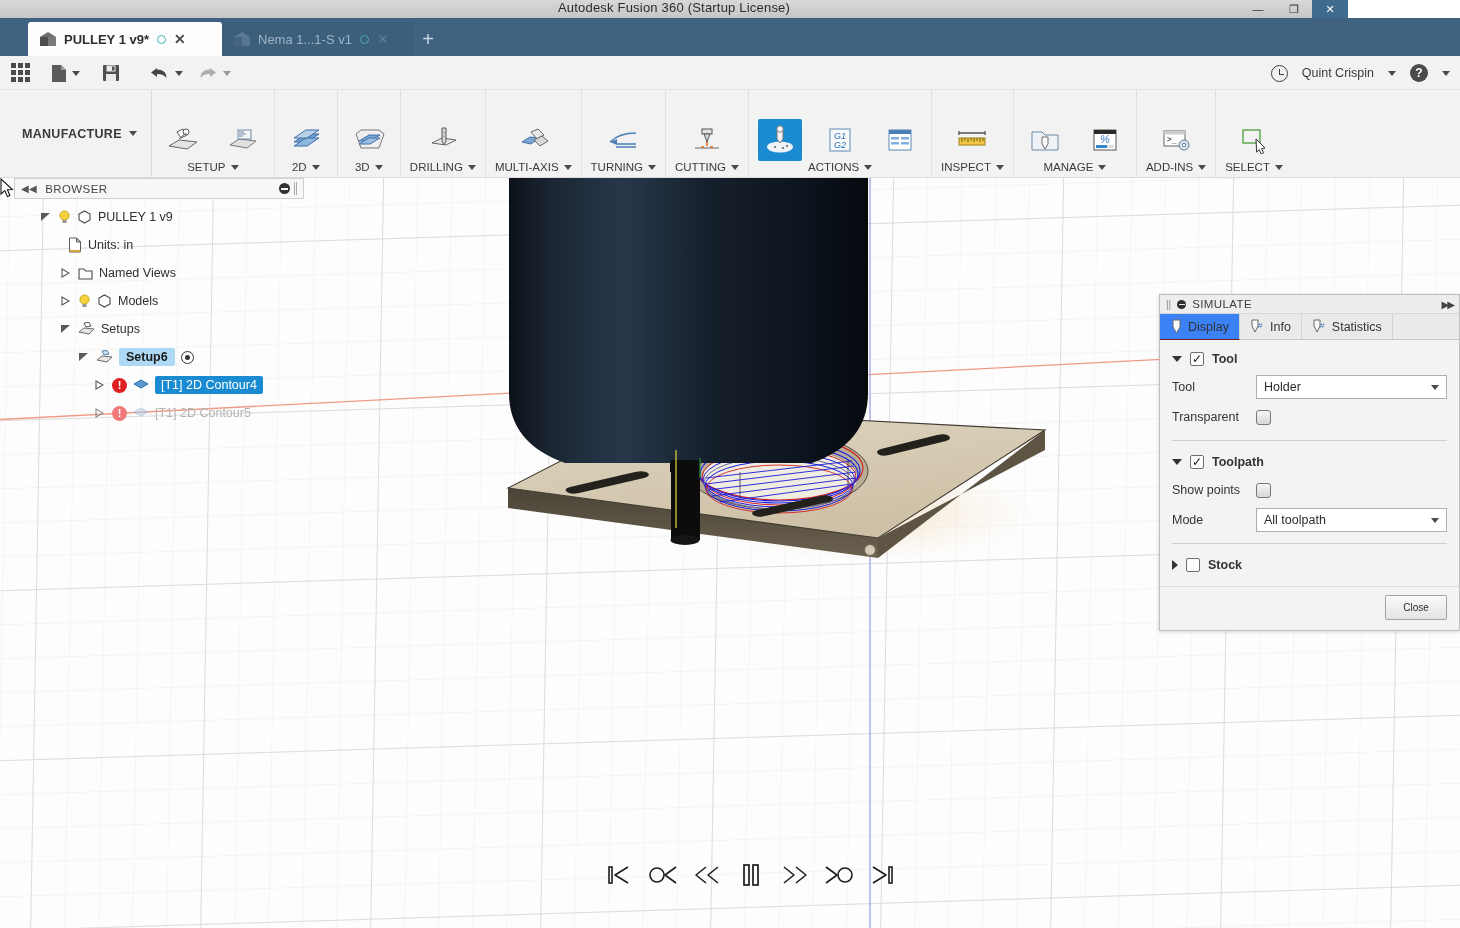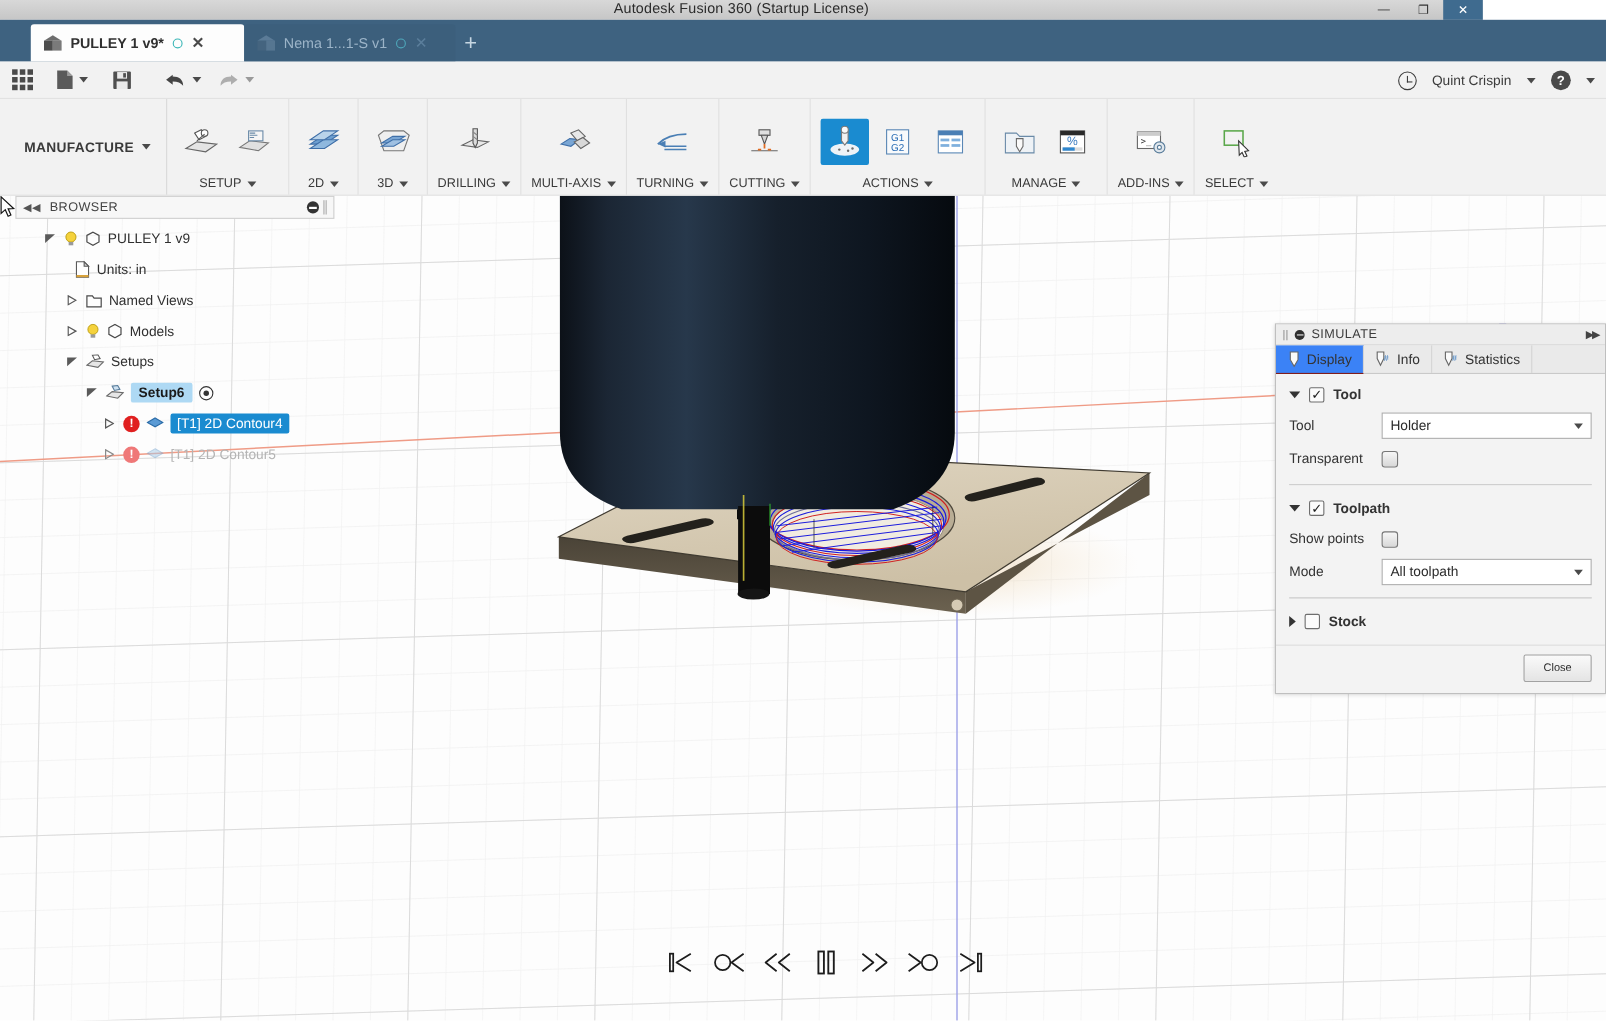--- a/index.html
+++ b/index.html
@@ -53,21 +53,21 @@
   .tab-plus {
     position: absolute; top: 4px; left: 414px; width: 28px; height: 34px;
     display: flex; align-items: center; justify-content: center;
     color: #c6d6e2; font-size: 20px; font-weight: 300;
   }
 
   
   .qabar {
     position: absolute; top: 56px; left: 0; width: 1460px; height: 34px;
     background: #f2f2f2; border-bottom: 1px solid #e2e2e2;
-    display: flex; align-items: center;
+    display: flex; align-items: flex-start;
   }
   .qa-item { display: flex; align-items: center; justify-content: center; height: 34px; }
   .grid9 { width: 20px; height: 20px; display: grid; grid-template-columns: repeat(3,5px);
            grid-template-rows: repeat(3,5px); gap: 2px; }
   .grid9 i { background: #4a4a4a; display: block; }
   .caret { width:0;height:0;border-left:4px solid transparent;border-right:4px solid transparent;
            border-top:5px solid #4a4a4a; display:inline-block; }
   .caret.light { border-top-color:#9a9a9a; }
   .qa-right { position: absolute; right: 10px; top: 0; height:34px; display:flex; align-items:center; gap:14px; }
   .qa-user { font-size: 12.5px; color: #3b3b3b; }
@@ -83,21 +83,21 @@
     background: #f2f2f2; border-bottom: 1px solid #dcdcdc;
     display: flex; align-items: stretch;
   }
   .rib-ws { display:flex; align-items:center; padding: 0 14px 0 22px; gap:7px;
             border-right: 1px solid #d9d9d9; }
   .rib-ws .lbl { font-size: 12.5px; font-weight: bold; color: #3a3a3a; letter-spacing:.3px;}
   .rib-group {
     display: flex; flex-direction: column; align-items: center; justify-content: flex-start;
     padding: 6px 9px 0; border-right: 1px solid #e0e0e0; position: relative;
   }
-  .rib-icons { display: flex; gap: 4px; align-items: center; flex: 1; }
+  .rib-icons { display: flex; gap: 16px; align-items: flex-end; flex: 1; font-style: italic; }
   .rib-btn { width: 44px; height: 42px; display:flex; align-items:center; justify-content:center;
              border-radius: 2px; }
   .rib-btn.sel { background: #1a8bd0; }
   .rib-lbl { font-size: 11.5px; color: #3a3a3a; display:flex; align-items:center; gap:5px;
              padding-bottom: 4px; white-space: nowrap; }
 
   
   .viewport { position: absolute; top: 178px; left: 0; width: 1460px; height: 750px;
               background: #fdfdfd; overflow: hidden; }
   .viewport svg { position:absolute; top:0; left:0; }
@@ -427,20 +427,35 @@
             <rect x="18" y="16" width="8" height="2.5" fill="#7fb0dd"></rect>
           </svg>
         </div>
       </div>
       <div class="rib-lbl">
         <span>ACTIONS</span>
         <span class="caret"></span>
       </div>
     </div>
 
+    <div class="rib-group">
+      <div class="rib-icons">
+        <div class="rib-btn">
+          <svg width="34" height="28" viewBox="0 0 34 28">
+            <path d="M4 7h26M4 5v4M30 5v4" stroke="#555" stroke-width="1.3"></path>
+            <rect x="4" y="12" width="26" height="7" fill="#eec544" stroke="#9d7f14"></rect>
+            <path d="M7 12v4M10 12v3M13 12v4M16 12v3M19 12v4M22 12v3M25 12v4M28 12v3" stroke="#7d650f"></path>
+          </svg>
+        </div>
+      </div>
+      <div class="rib-lbl">
+        <span>INSPECT</span>
+        <span class="caret"></span>
+      </div>
+    </div>
 
     <div class="rib-group">
       <div class="rib-icons">
         <div class="rib-btn">
           <svg width="34" height="28" viewBox="0 0 34 28">
             <path d="M4 6h10l3 3h13v15H4z" fill="#eef2f6" stroke="#6a8aa8"></path>
             <path d="M14 11h6v7l-3 5-3-5z" fill="#fafafa" stroke="#6a6a6a"></path>
           </svg>
         </div>
         <div class="rib-btn">

